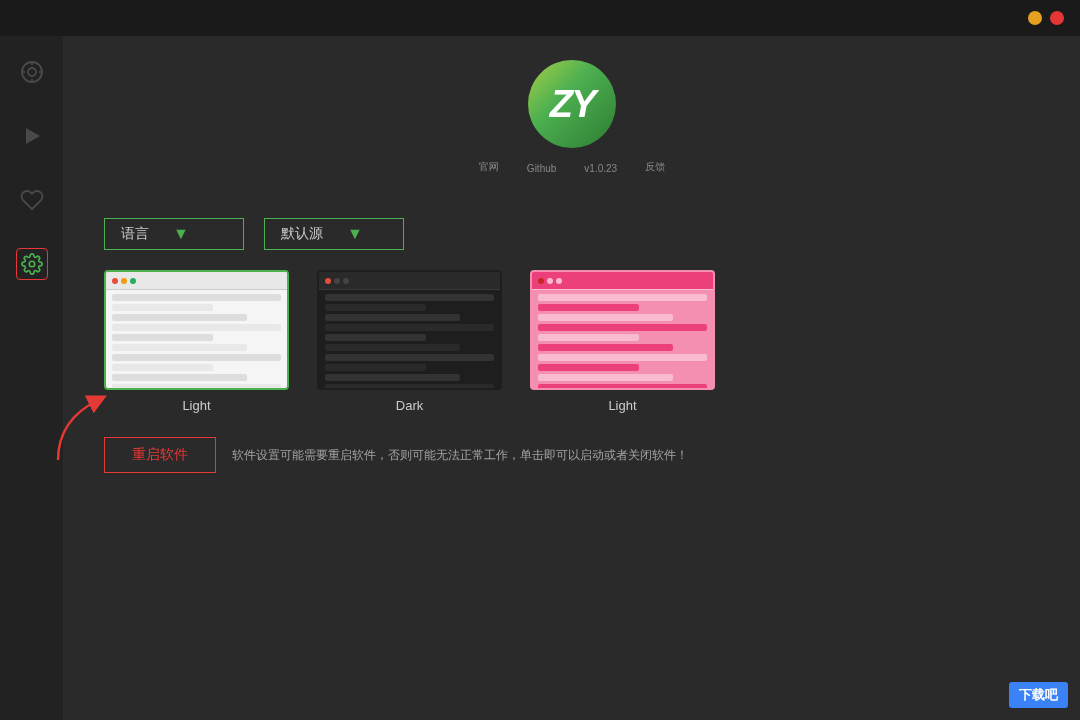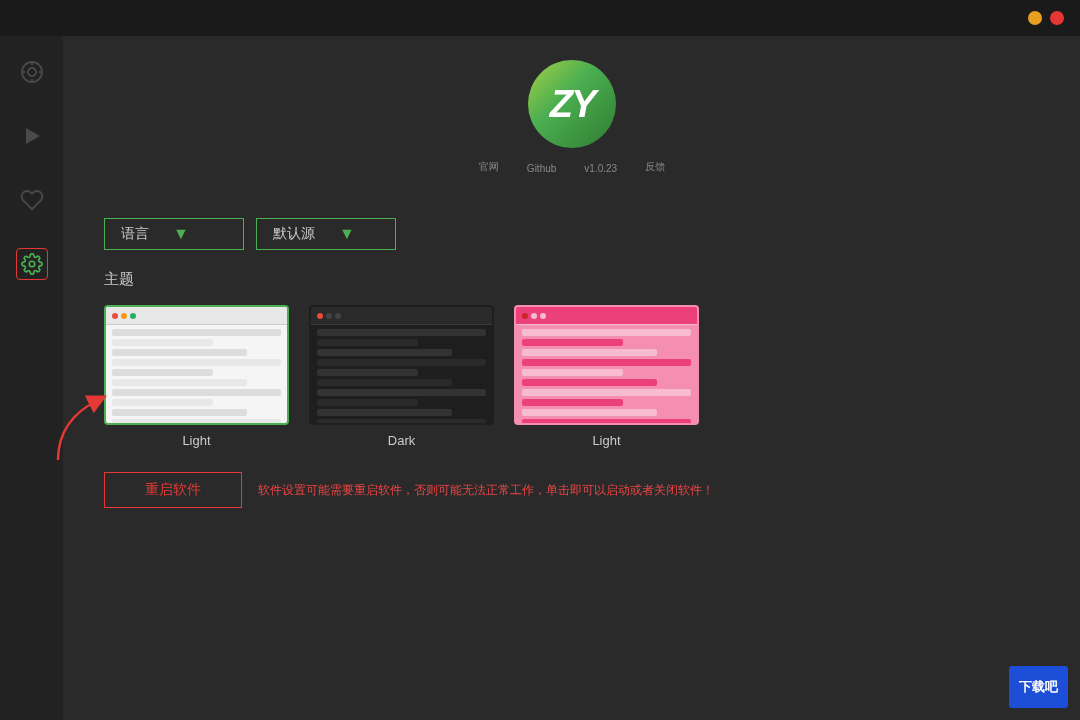--- a/index.html
+++ b/index.html
@@ -123,21 +123,21 @@
     }
 
     
     .settings-section {
       width: 100%;
       margin-top: 16px;
     }
 
     .dropdowns-row {
       display: flex;
-      gap: 12px;
+      gap: 20px;
       margin-bottom: 20px;
     }
     .dropdown-wrapper {
       display: flex;
       align-items: center;
       gap: 0;
     }
     .dropdown-btn {
       background: transparent;
       border: 1.5px solid #4caf50;
@@ -158,21 +158,21 @@
 
     
     .theme-label {
       color: #ccc;
       font-size: 15px;
       margin-bottom: 16px;
     }
 
     .themes-grid {
       display: flex;
-      gap: 20px;
+      gap: 28px;
       margin-bottom: 24px;
     }
 
     .theme-card {
       display: flex;
       flex-direction: column;
       align-items: center;
       cursor: pointer;
     }
     .theme-preview {
@@ -287,28 +287,28 @@
       display: flex;
       align-items: center;
       gap: 16px;
       margin-bottom: 12px;
       width: 100%;
     }
     .restart-btn {
       background: transparent;
       border: 1.5px solid #e53935;
       color: #e53935;
-      padding: 8px 40px;
+      padding: 8px 27px;
       font-size: 14px;
       font-family: inherit;
       cursor: pointer;
       white-space: nowrap;
     }
     .restart-notice {
-      color: #ef4444;
+      color: #a3a3a3;
       font-size: 12px;
       line-height: 1.5;
     }
 
     .disclaimer {
       color: #555;
       font-size: 11px;
       line-height: 1.6;
       width: 100%;
       margin-top: 4px;
@@ -320,25 +320,25 @@
       left: 48px;
       top: 390px;
       pointer-events: none;
     }
 
     
     .watermark {
       position: absolute;
       bottom: 12px;
       right: 12px;
-      background: #1d4ed8;
+      background: #3b82f6;
       color: white;
       font-size: 13px;
       font-weight: bold;
-      padding: 12px 10px;
+      padding: 4px 10px;
       border-radius: 3px;
       font-family: 'Microsoft YaHei', sans-serif;
     }
   </style>
 </head>
 <body>
 
 <div class="title-bar">
   <div class="traffic-light tl-yellow"></div>
   <div class="traffic-light tl-red"></div>
@@ -399,21 +399,20 @@
           </button>
         </div>
         <div class="dropdown-wrapper">
           <button class="dropdown-btn">
             <span>默认源</span>
             <span class="chevron">▼</span>
           </button>
         </div>
       </div>
 
-      <div class="theme-label">主题</div>
 
       <div class="themes-grid">
 
         <div class="theme-card selected">
           <div class="theme-preview preview-light">
             <div class="prev-header">
               <div class="prev-dot red"></div>
               <div class="prev-dot yellow"></div>
               <div class="prev-dot green"></div>
             </div>

